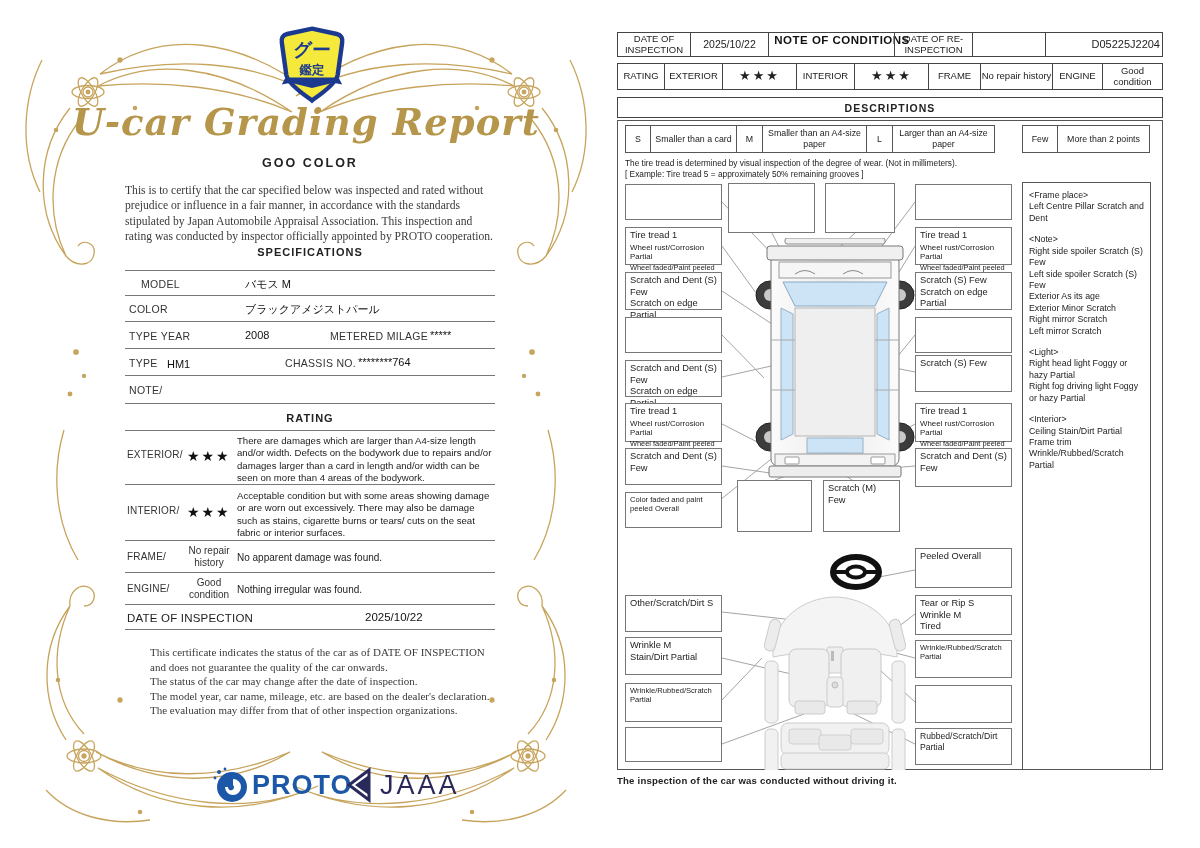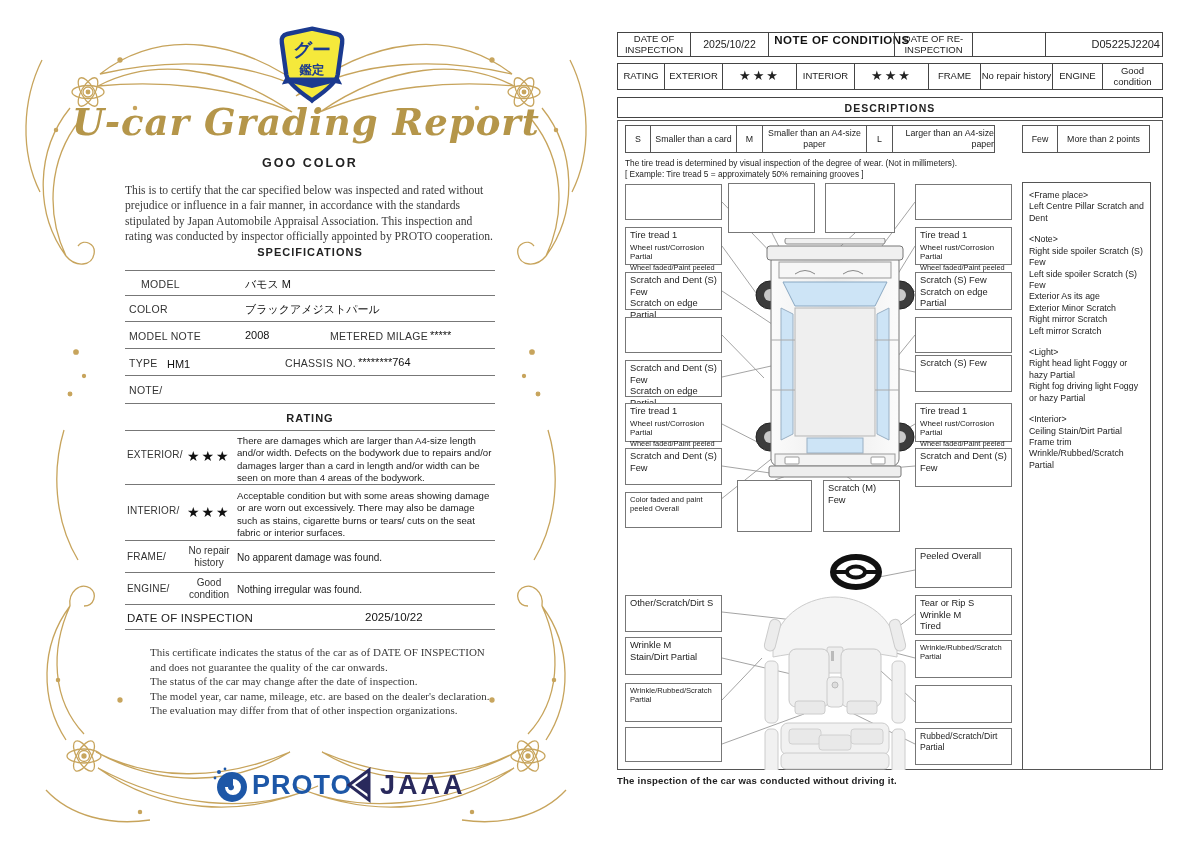--- a/index.html
+++ b/index.html
@@ -27,21 +27,21 @@
   .rrow{position:relative;border-top:1px solid #777;box-sizing:border-box;}
   .ratTbl .last{border-bottom:1px solid #777;}
   .rlab{position:absolute;left:2px;font-size:10px;color:#333;letter-spacing:.2px;}
   .rstars{position:absolute;left:62px;font-size:14px;letter-spacing:2px;color:#111;}
   .rval{position:absolute;left:52px;width:64px;text-align:center;font-size:10px;color:#333;line-height:1.15;}
   .rtxt{position:absolute;left:112px;width:256px;font-size:9.6px;line-height:1.3;color:#222;}
   .footP{position:absolute;left:150px;top:645px;width:342px;
       font-family:"Liberation Serif",serif;font-size:11px;line-height:1.32;color:#3a3a3a;}
   .logoRow{position:absolute;left:0;top:762px;width:612px;height:48px;}
   .protoTxt{font-size:27px;font-weight:800;color:#1d57a7;letter-spacing:1px;font-family:"Liberation Sans",sans-serif;}
-  .jaaaTxt{font-size:27px;font-weight:700;color:#29295c;letter-spacing:3px;}
+  .jaaaTxt{font-size:27px;font-weight:400;color:#29295c;letter-spacing:3px;}
   
   #pageR{position:absolute;left:612px;top:0;width:588px;height:848px;}
   .rTitle{position:absolute;left:0;top:34px;width:460px;text-align:center;
       font-size:11.5px;font-weight:700;letter-spacing:.5px;color:#111;}
   .docNum{position:absolute;right:40px;top:38px;font-size:11px;color:#222;}
   .frow{position:absolute;left:5px;width:546px;display:flex;box-sizing:border-box;}
   .fc{border:1px solid #444;border-left:none;display:flex;align-items:center;justify-content:center;
       text-align:center;font-size:9.5px;line-height:1.15;color:#222;box-sizing:border-box;}
   .fc:first-child{border-left:1px solid #444;}
   .starsCell{font-size:13px;letter-spacing:2px;}
@@ -138,21 +138,21 @@
     <div class="specTbl">
       <div class="srow" style="height:26px;">
         <span class="sl" style="left:16px;top:7px;">MODEL</span>
         <span class="sv" style="left:120px;top:6px;">バモス M</span>
       </div>
       <div class="srow" style="height:26px;">
         <span class="sl" style="left:4px;top:7px;">COLOR</span>
         <span class="sv" style="left:120px;top:6px;">ブラックアメジストパール</span>
       </div>
       <div class="srow" style="height:27px;">
-        <span class="sl" style="left:4px;top:8px;">MODEL NOTE</span>
+        <span class="sl" style="left:4px;top:8px;">TYPE YEAR</span>
         <span class="sv" style="left:120px;top:7px;">2008</span>
         <span class="sl" style="left:205px;top:8px;">METERED MILAGE</span>
         <span class="sv" style="left:305px;top:7px;">*****</span>
       </div>
       <div class="srow" style="height:27px;">
         <span class="sl" style="left:4px;top:8px;">TYPE</span>
         <span class="sv" style="left:42px;top:9px;">HM1</span>
         <span class="sl" style="left:160px;top:8px;">CHASSIS NO.</span>
         <span class="sv" style="left:233px;top:7px;text-align:center;">********764</span>
       </div>
@@ -243,21 +243,21 @@
     <div class="descBar">DESCRIPTIONS</div>
 
     <div class="outerBox"></div>
 
     <div class="legend" style="left:13px;top:125px;">
       <div class="lc" style="width:26px;">S</div>
       <div class="lc" style="width:86px;">Smaller than a card</div>
       <div class="lc" style="width:26px;">M</div>
       <div class="lc" style="width:104px;">Smaller than an A4-size paper</div>
       <div class="lc" style="width:26px;">L</div>
-      <div class="lc" style="width:102px;text-align:right;">Larger than an A4-size paper</div>
+      <div class="lc" style="width:102px;">Larger than an A4-size paper</div>
     </div>
 
     <div class="legend" style="left:410px;top:125px;">
       <div class="lc" style="width:36px;">Few</div>
       <div class="lc" style="width:92px;">More than 2 points</div>
     </div>
 
     <div class="treadNote" style="top:158px;">The tire tread is determined by visual inspection of the degree of wear. (Not in millimeters).</div>
     <div class="treadNote" style="top:169px;">[ Example: Tire tread 5 = approximately 50% remaining grooves ]</div>
 

